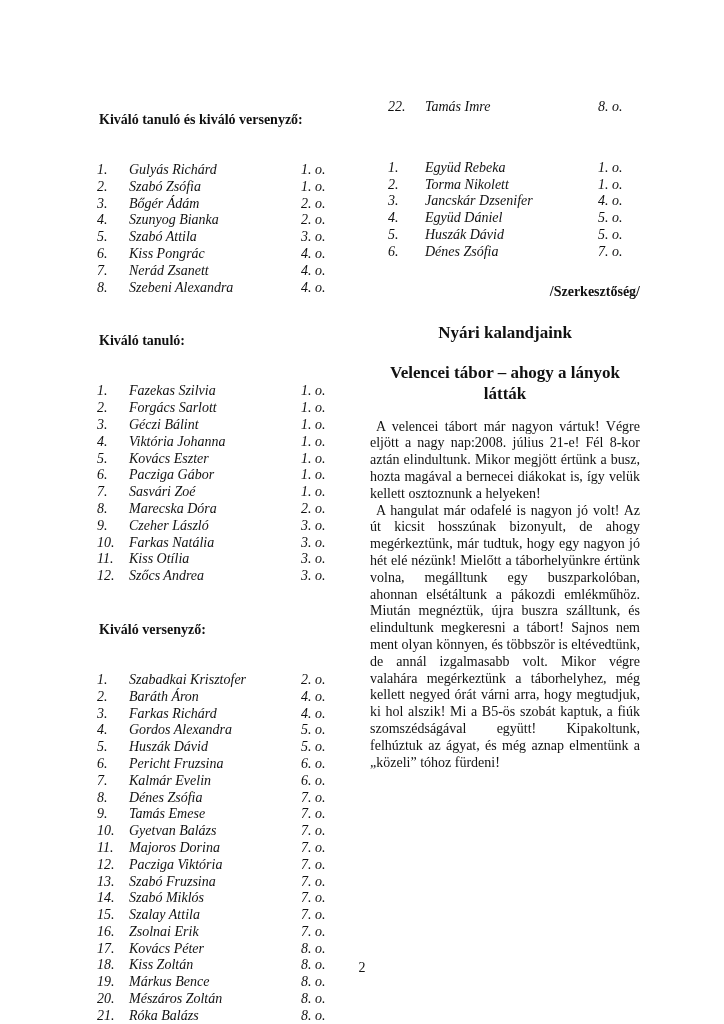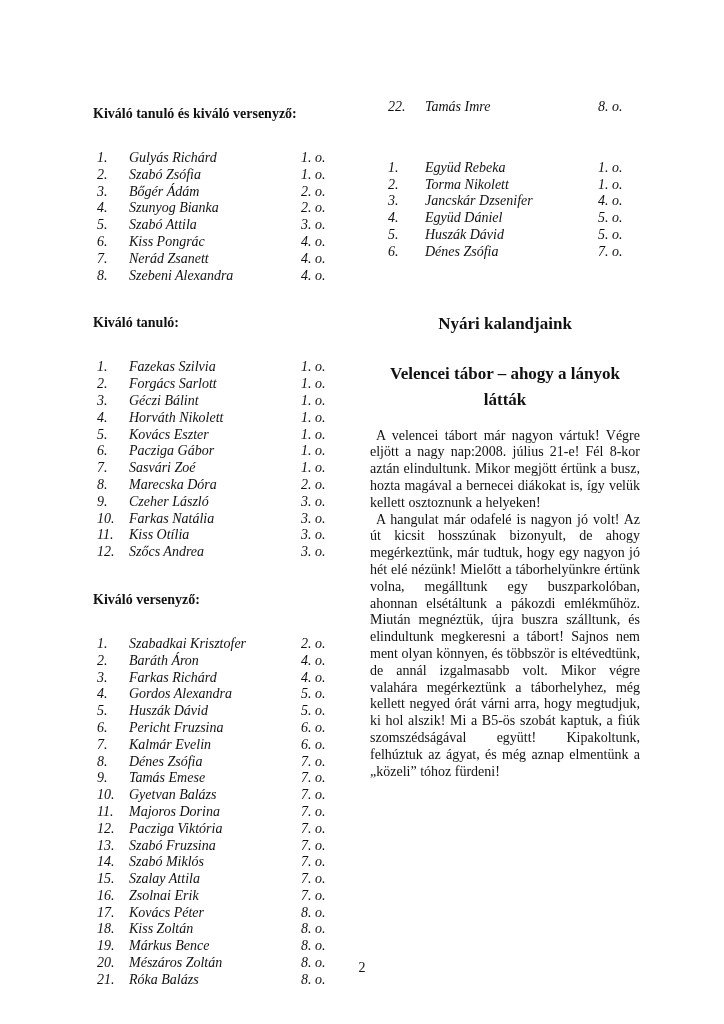--- a/index.html
+++ b/index.html
@@ -1,33 +1,33 @@
 <!DOCTYPE html>
 <html><head>
 <meta charset="utf-8">
 <style>
   html, body { margin:0; padding:0; background:#ffffff; }
   body { width:724px; height:1024px; position:relative; overflow:hidden;
          font-family:"Liberation Serif", "DejaVu Serif", serif; color:#111; }
   .col-left { position:absolute; left:87px; top:99px; width:260px; }
   .col-right { position:absolute; left:370px; top:99px; width:270px; }
-  .heading { font-weight:bold; font-size:14px; line-height:17px; margin:6px; }
+  .heading { font-weight:bold; font-size:14px; line-height:17px; margin:12px; }
   .list { list-style:none; margin:0; padding:0;font-style:italic; }
   .list li { position:relative; font-size:14px; line-height:16.8px; height:16.8px; white-space:nowrap; }
   .num { position:absolute; left:10px; }
   .name { position:absolute; left:42px; }
   .grade { position:absolute; left:214px; }
   .gap-h { height:24px; }
   .gap-s { height:22px; }
   .r-num { position:absolute; left:18px; }
   .r-name { position:absolute; left:55px; }
   .r-grade { position:absolute; left:228px; }
   .signature { text-align:right; font-weight:bold; font-size:14px; line-height:17px; }
-  .title1 { text-align:center; font-weight:bold; font-size:17px; line-height:21px; margin:12px; }
-  .title2 { text-align:center; font-weight:bold; font-size:17px; line-height:26px; margin:0; }
+  .title1 { text-align:center; font-weight:bold; font-size:17px; line-height:21px; margin:4px; }
+  .title2 { text-align:center; font-weight:bold; font-size:17px; line-height:21px; margin:0; }
   .para { font-size:14px; line-height:16.8px; text-align:justify; margin:0; text-indent:6px; }
   .pagenum { position:absolute; left:0; width:724px; top:960px; text-align:center; font-size:14px; }
 </style>
 </head>
 <body>
 
 <div class="col-left">
 
   <p class="heading">Kiváló tanuló és kiváló versenyző:</p>
   <div class="gap-s"></div>
@@ -88,21 +88,21 @@
         <span class="name">Forgács Sarlott</span>
         <span class="grade">1. o.</span>
       </li>
     <li>
         <span class="num">3.</span>
         <span class="name">Géczi Bálint</span>
         <span class="grade">1. o.</span>
       </li>
     <li>
         <span class="num">4.</span>
-        <span class="name">Horváth Nikolett</span>
+        <span class="name">Viktória Johanna</span>
         <span class="grade">1. o.</span>
       </li>
     <li>
         <span class="num">5.</span>
         <span class="name">Kovács Eszter</span>
         <span class="grade">1. o.</span>
       </li>
     <li>
         <span class="num">6.</span>
         <span class="name">Pacziga Gábor</span>
@@ -288,20 +288,21 @@
         <span class="r-name">Huszák Dávid</span>
         <span class="r-grade">5. o.</span>
       </li>
     <li>
         <span class="r-num">6.</span>
         <span class="r-name">Dénes Zsófia</span>
         <span class="r-grade">7. o.</span>
       </li>
   </ul>
   <div style="height:22px"></div>
+  <div class="signature">/Szerkesztőség/</div>
   <div style="height:18px"></div>
   <h2 class="title1">Nyári kalandjaink</h2>
   <div style="height:15px"></div>
   <h3 class="title2" style="padding:0 20px;">Velencei tábor – ahogy a lányok látták</h3>
   <div style="height:15px"></div>
   <p class="para">A velencei tábort már nagyon vártuk! Végre eljött a nagy nap:2008. július 21-e! Fél 8-kor aztán elindultunk. Mikor megjött értünk a busz, hozta magával a bernecei diákokat is, így velük kellett osztoznunk a helyeken!</p>
   <p class="para">A hangulat már odafelé is nagyon jó volt! Az  út kicsit hosszúnak bizonyult, de ahogy megérkeztünk, már tudtuk, hogy egy nagyon jó hét elé nézünk! Mielőtt a táborhelyünkre értünk volna, megálltunk egy buszparkolóban, ahonnan elsétáltunk a pákozdi emlékműhöz. Miután megnéztük, újra buszra szálltunk, és elindultunk megkeresni a tábort! Sajnos nem ment olyan könnyen, és többször is eltévedtünk, de annál izgalmasabb volt. Mikor végre valahára megérkeztünk a táborhelyhez, még kellett negyed órát várni arra, hogy megtudjuk, ki hol alszik! Mi a B5-ös szobát kaptuk, a fiúk szomszédságával együtt! Kipakoltunk, felhúztuk az ágyat, és még aznap elmentünk a „közeli” tóhoz fürdeni!</p>
 </div>
 
 <div class="pagenum">2</div>

